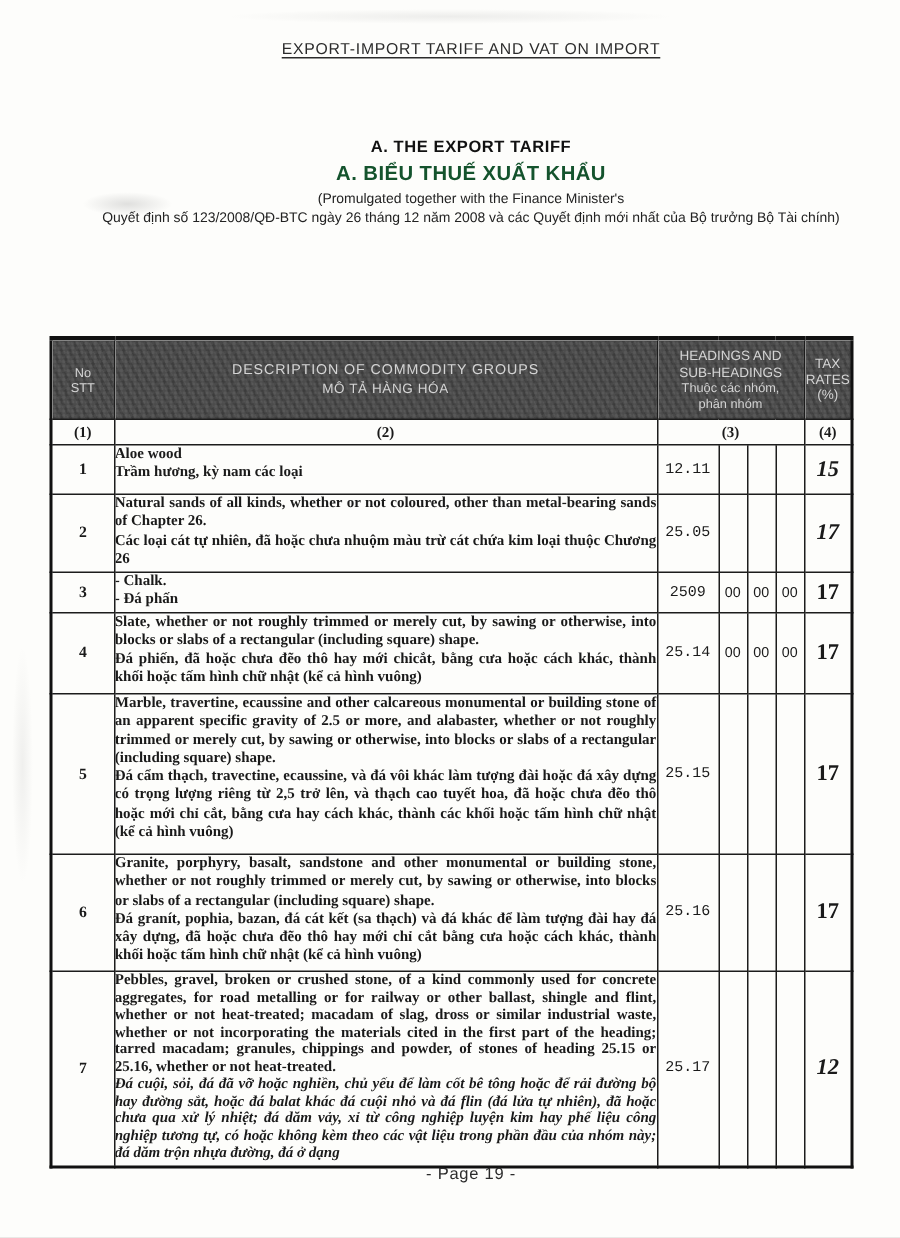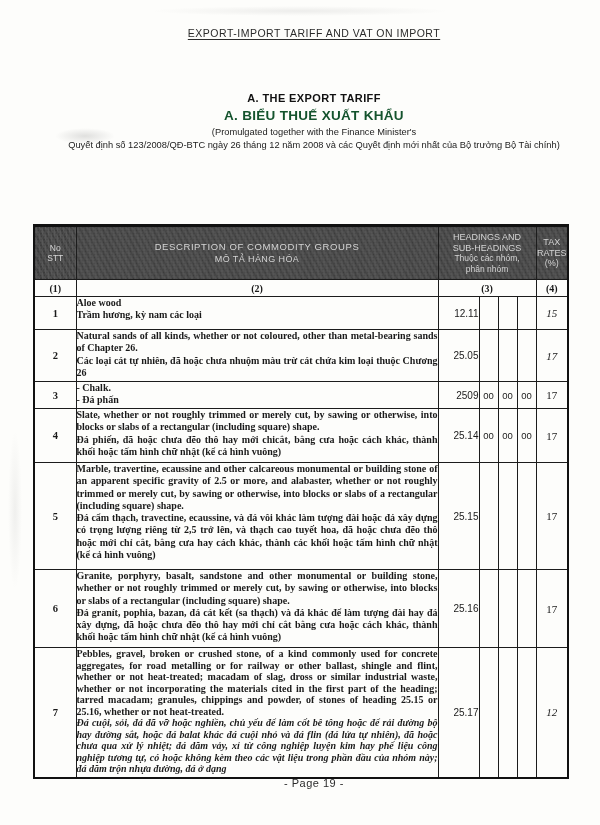--- a/index.html
+++ b/index.html
@@ -55,23 +55,23 @@
   .h-tax{font-size:9px;line-height:10.5px;}
 
   tr.num td{height:16px;text-align:center;font-weight:700;font-size:10px;background:#fdfdfb;vertical-align:middle;}
 
   td.c-no{text-align:center;vertical-align:middle;font-weight:700;font-size:10.5px;
     font-family:"Liberation Serif","DejaVu Serif",serif;}
   td.c-desc{vertical-align:top;padding:2px 4px 1px 4px;}
   .en,.vi{font-weight:700;font-size:10px;line-height:12.3px;text-align:justify;}
   .tight .en,.tight .vi{line-height:11.5px;}
   .vi.it{font-style:italic;}
-  td.c-code{text-align:right;vertical-align:middle;font-family:Liberation Sans, sans-serif;font-size:10px;}
+  td.c-code{text-align:center;vertical-align:middle;font-family:Liberation Mono, monospace;font-size:10px;}
   td.c-sub{text-align:center;vertical-align:middle;font-family:"Liberation Sans","DejaVu Sans",sans-serif;font-size:9.5px;}
-  td.c-rate{text-align:center;vertical-align:middle;font-weight:400;font-size:11px;}
+  td.c-rate{text-align:center;vertical-align:middle;font-weight:700;font-size:15px;}
   td.c-rate.it{font-style:italic;}
 
   .footer{position:absolute;top:777px;left:0;width:100%;text-align:center;
     font-family:"Liberation Sans","DejaVu Sans",sans-serif;font-size:11px;color:#2b2b2b;letter-spacing:.5px;}
 </style>
 </head>
 <body>
 
 <div class="sheet">
   <div class="smudge s1"></div>

